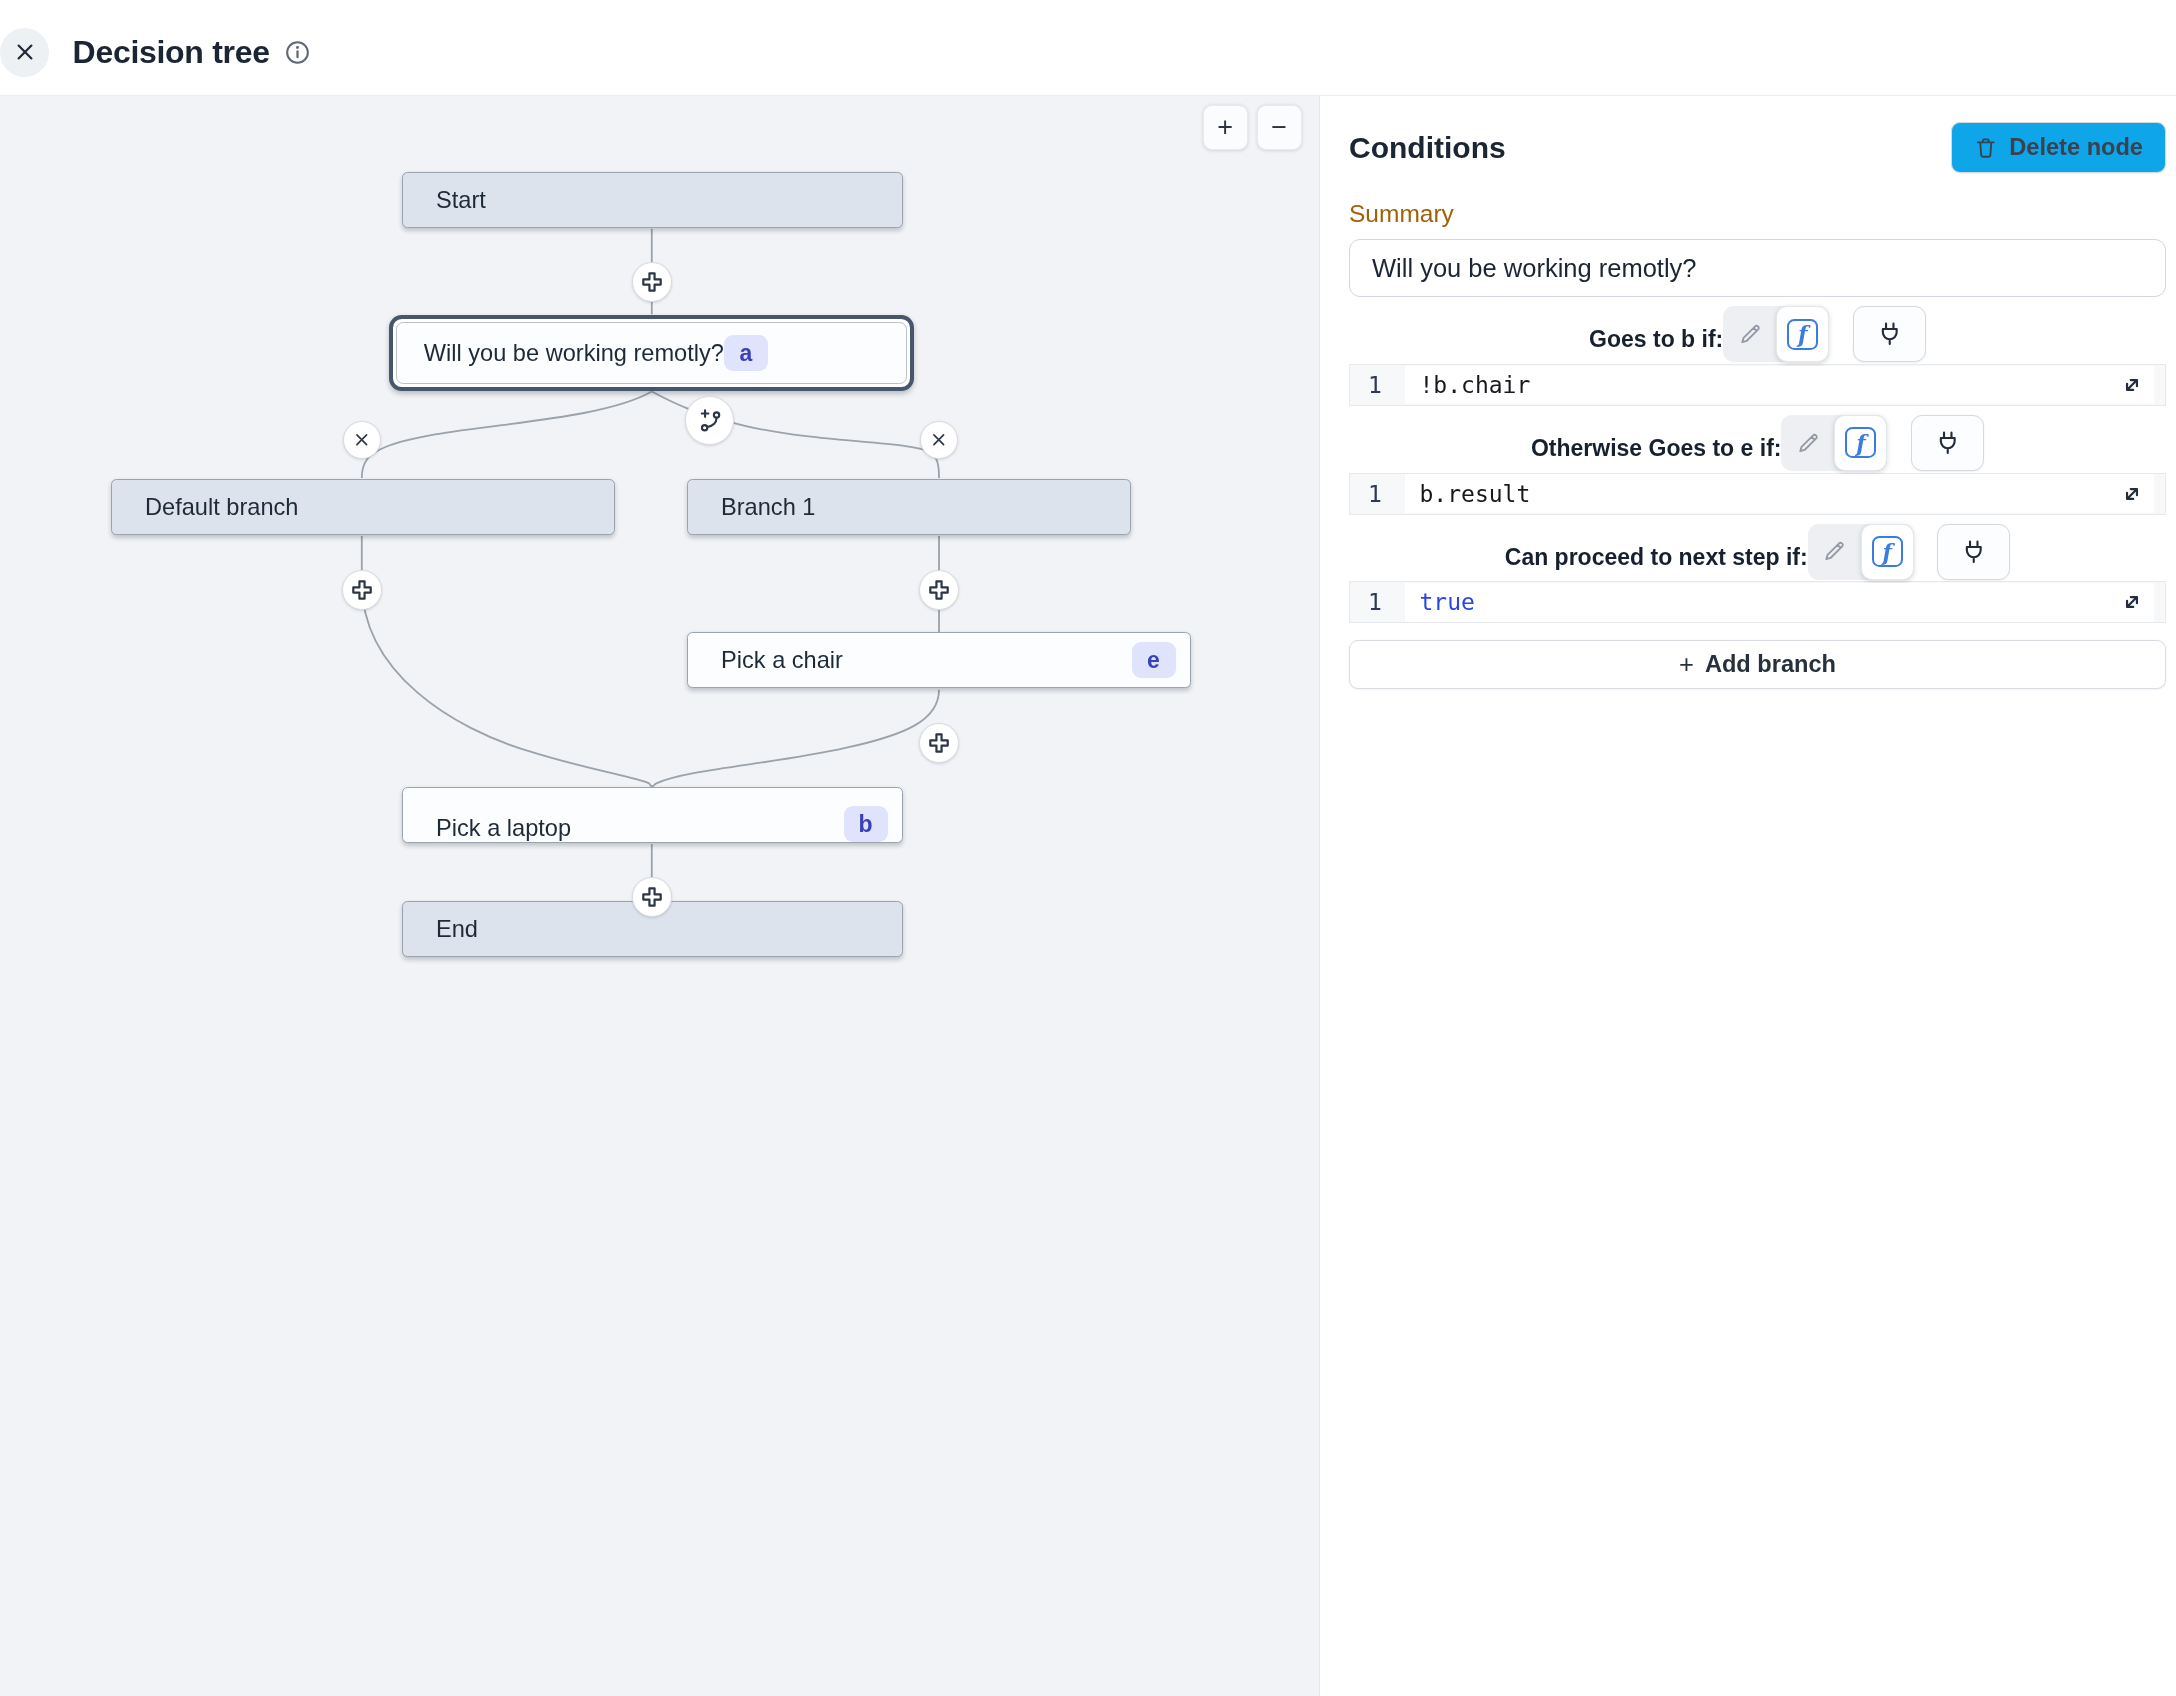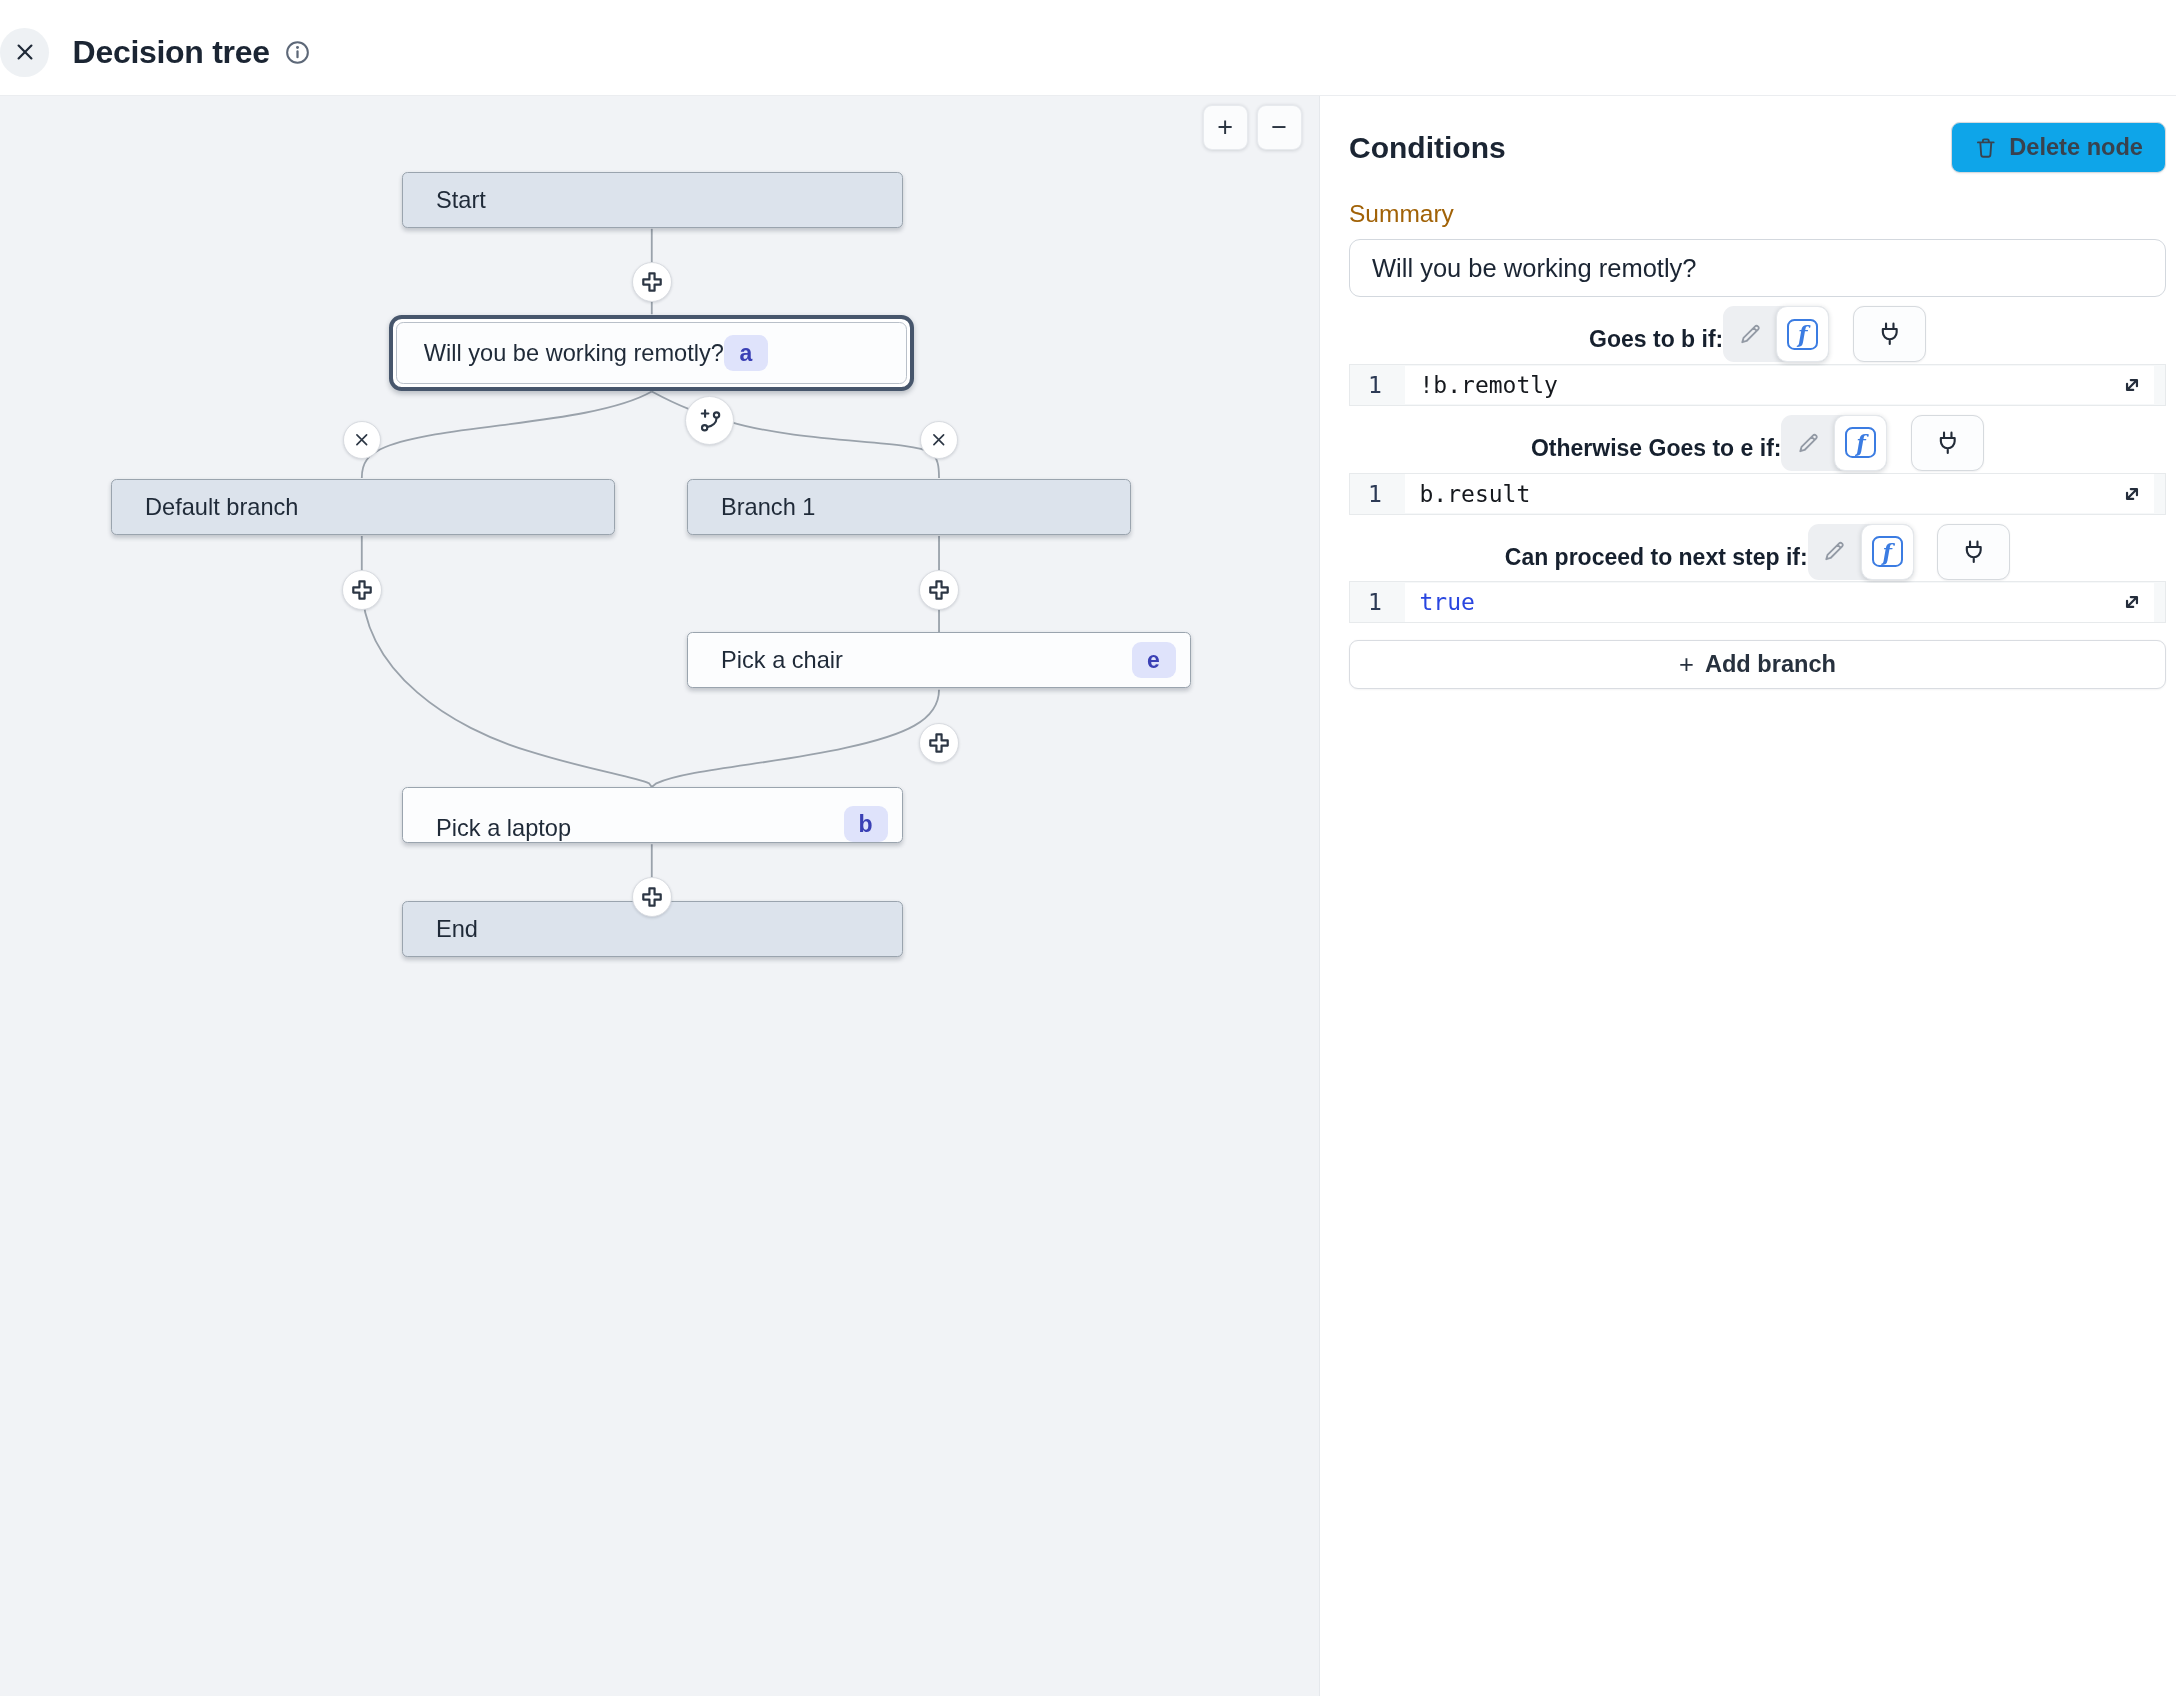--- a/index.html
+++ b/index.html
@@ -309,21 +309,21 @@
       </div>
       <div class="plug-btn">
         <svg width="25.5" height="25.5" viewBox="0 0 24 24">
           <path d="M8.5 2.5 v5 M15.5 2.5 v5 M5.5 7.5 h13 v3.2 a6.5 6.5 0 0 1 -13 0 z M12 17.6 v4" fill="none" stroke="#222b38" stroke-width="2" stroke-linecap="round" stroke-linejoin="round"></path>
         </svg>
       </div>
     </div>
   </div>
   <div class="code-row">
     <div class="code-gutter">1</div>
-    <div class="code-area">!b.remotly</div>
+    <div class="code-area">!b.chair</div>
     <div class="expand-btn">
       <svg width="22" height="22" viewBox="0 0 20 20">
         <path d="M5.5 14.5 L14.5 5.5 M14.5 5.5 h-5.6 M14.5 5.5 v5.6 M5.5 14.5 h5.6 M5.5 14.5 v-5.6" stroke="#242d3b" stroke-width="2" fill="none" stroke-linecap="round" stroke-linejoin="round"></path>
       </svg>
     </div>
     <div class="code-endcap"></div>
   </div>
 
   
   <div class="section-head">

